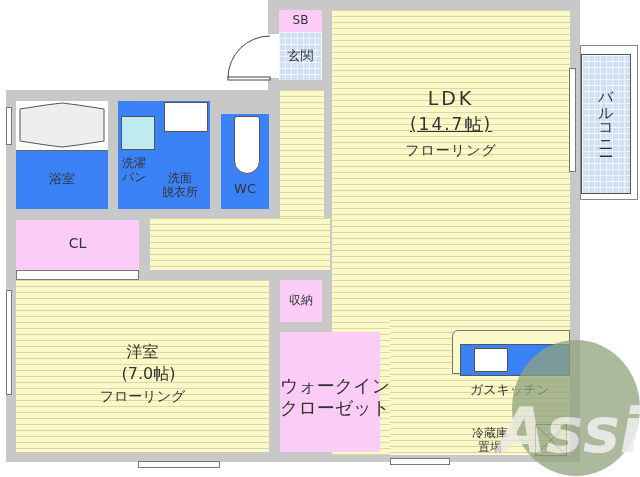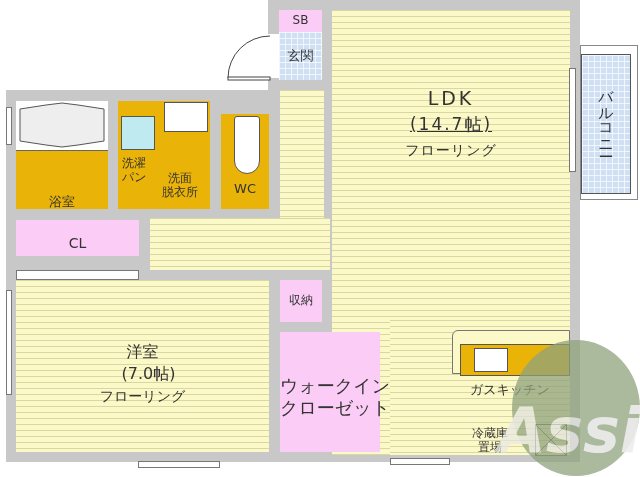--- a/index.html
+++ b/index.html
@@ -1,20 +1,20 @@
 <!DOCTYPE html>
 <html><head>
 <meta charset="utf-8">
 <style>
   html, body { margin:0; padding:0; background:#ffffff; }
   body { width:640px; height:477px; position:relative; overflow:hidden; font-family:"DejaVu Sans", sans-serif; color:#333; }
   .abs { position:absolute; box-sizing:border-box; }
   .wall { background:#c8c8c8; }
   .floor { background-color:#fbf9c8; background-image:repeating-linear-gradient(to bottom, rgba(190,186,130,0.55) 0px, rgba(190,186,130,0.55) 1px, transparent 1px, transparent 6px); }
-  .wet { background:#eab308; }
+  .wet { background:#3b82f6; }
   .closet { background:#fbcdf6; }
   .tile { background-color:#cfe0f5; background-image:linear-gradient(rgba(255,255,255,0.7) 1px, transparent 1px), linear-gradient(90deg, rgba(255,255,255,0.7) 1px, transparent 1px); background-size:6px 6px; }
   .white { background:#ffffff; }
   .label { position:absolute; text-align:center; line-height:1.2; color:#333; white-space:pre; }
   .win { position:absolute; background:#fff; border:1px solid #777; box-sizing:border-box; }
   .fixture { position:absolute; box-sizing:border-box; border:1px solid #555; }
   svg { position:absolute; overflow:visible; }
 </style>
 </head>
 <body>
@@ -42,39 +42,39 @@
   <path d="M44 1 A42 42 0 0 0 2 43" fill="none" stroke="#444" stroke-width="1"></path>
   <rect x="2" y="42" width="42" height="3" fill="#fff" stroke="#444" stroke-width="1"></rect>
 </svg>
 
 <div class="abs wet" style="left:16px;top:101px;width:92px;height:108px;">
   <div class="abs white" style="left:0;top:0;width:92px;height:50px;border-bottom:1px solid #666;">
     <svg width="92" height="50">
         <path d="M4 8 L30 4 L46 2 L62 4 L88 8 L88 40 L62 44 L46 46 L30 44 L4 40 Z" fill="#eee" stroke="#555"></path>
       </svg>
   </div>
-  <div class="label" style="left:0;right:0;top:70px;font-size:13px;margin-top:23px;">浴室</div>
+  <div class="label" style="left:0;right:0;top:70px;font-size:13px;">浴室</div>
 </div>
 <div class="win" style="left:6px;top:107px;width:6px;height:38px;"></div>
 
 <div class="abs wet" style="left:118px;top:101px;width:92px;height:108px;">
   <div class="fixture" style="left:3px;top:15px;width:34px;height:34px;background:#bfeaf0;"></div>
   <div class="fixture" style="left:46px;top:1px;width:44px;height:30px;background:#fff;"></div>
   <div class="label" style="left:4px;top:55px;font-size:12px;text-align:left;">洗濯
 パン</div>
   <div class="label" style="left:44px;top:70px;font-size:12px;">洗面
 脱衣所</div>
 </div>
 
 <div class="abs wet" style="left:221px;top:114px;width:48px;height:95px;padding-left:20px;">
   <div class="fixture" style="left:13px;top:2px;width:26px;height:58px;background:#fff;border-radius:3px 3px 13px 13px;"></div>
   <div class="label" style="left:0;right:0;top:67px;font-size:13px;">WC</div>
 </div>
 
-<div class="abs closet" style="left:16px;top:220px;width:123px;height:36px;">
+<div class="abs closet" style="left:16px;top:220px;width:123px;height:50px;">
   <div class="label" style="left:0;right:0;top:15px;font-size:14px;">CL</div>
 </div>
 <div class="abs white" style="left:16px;top:270px;width:123px;height:10px;border:1px solid #777;"></div>
 
 <div class="abs floor" style="left:16px;top:280px;width:253px;height:172px;">
   <div class="label" style="left:0;right:0;top:62px;font-size:16px;">洋室</div>
   <div class="label" style="left:0;right:0;top:84px;font-size:16px;padding-left:12px;">(7.0帖)</div>
   <div class="label" style="left:0;right:0;top:108px;font-size:14px;">フローリング</div>
 </div>
 <div class="win" style="left:6px;top:290px;width:6px;height:105px;"></div>

